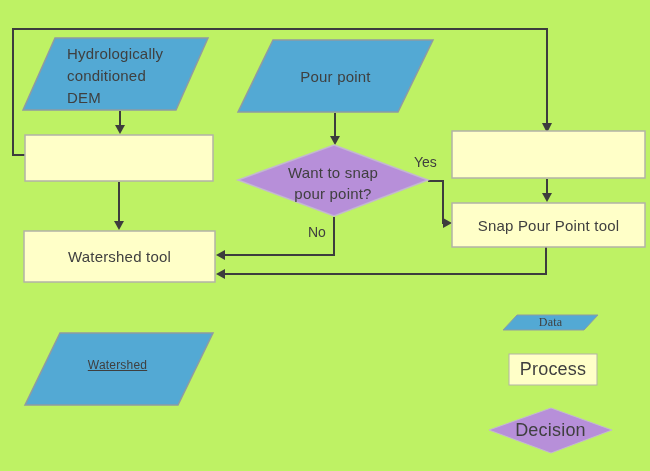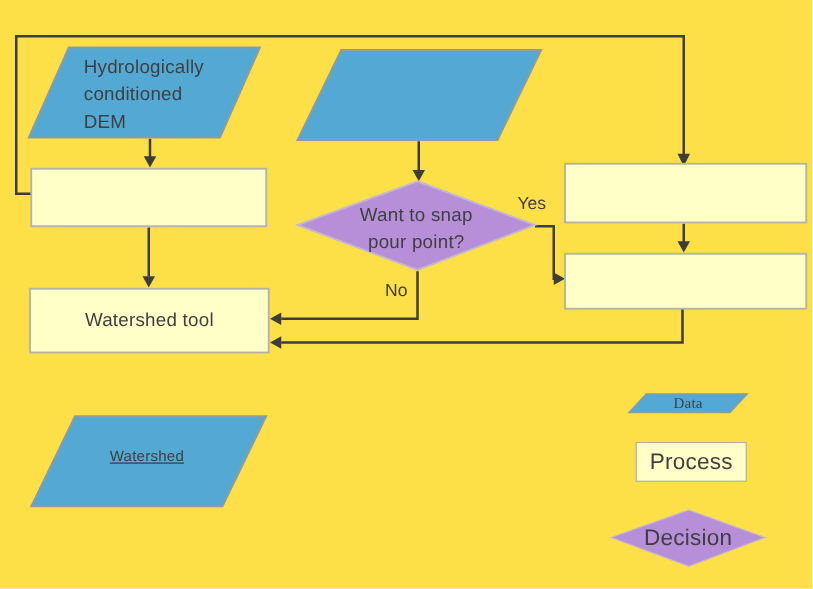--- a/index.html
+++ b/index.html
@@ -1,19 +1,19 @@
 <!DOCTYPE html>
 <html style="--data-fill: #53a9d4; --process-fill: #ffffc8; --decision-fill: #b78fd9; --shape-border: #8f9ba1; --process-border: #b3b3a6; --decision-border: #c3b8cf; --connector: #3d3d3d; --text: #3f3f3f;"><head>
 <meta charset="utf-8">
 <style>
   html,body{margin:0;padding:0;background:#ffffff;}
   .canvas{
     position:relative;
     width:650px;height:471px;
-    background:#fde047;
+    background:#bef264;
     font-family:"Liberation Sans", sans-serif;
     color:var(--text,#3f3f3f);
     overflow:hidden;
   }
   svg.layer{position:absolute;left:0;top:0;}
   .connector{fill:none;stroke:var(--connector,#3d3d3d);stroke-width:2;}
   .arrowhead{fill:var(--connector,#3d3d3d);stroke:none;}
   .shape-data{fill:var(--data-fill,#53a9d4);stroke:var(--shape-border,#8f9ba1);stroke-width:1.5;}
   .shape-process{fill:var(--process-fill,#ffffc8);stroke:var(--process-border,#b3b3a6);stroke-width:1.5;}
   .shape-decision{fill:var(--decision-fill,#b78fd9);stroke:var(--decision-border,#c3b8cf);stroke-width:1.5;}
@@ -80,23 +80,25 @@
 
     <polygon class="shape-data" style="stroke-width:1" points="517,315 598,315 584,330 503,330"></polygon>
     <rect class="shape-process" style="stroke-width:1" x="509" y="354" width="88" height="31"></rect>
     <polygon class="shape-decision" style="stroke-width:1" points="551,408 612,430 551,453 489,430"></polygon>
   </svg>
 
   <div class="label left" style="left:23px;top:40px;width:185px;height:72px;padding-left:44px;box-sizing:border-box;line-height:22px;">Hydrologically
 conditioned
 DEM</div>
 
+  <div class="label" style="left:238px;top:40px;width:195px;height:72px;">Pour point</div>
 
 
 
+  <div class="label" style="left:452px;top:203px;width:193px;height:44px;">Snap Pour Point tool</div>
 
   <div class="label" style="left:24px;top:231px;width:191px;height:51px;">Watershed tool</div>
 
   <div class="label" style="left:238px;top:147px;width:190px;height:71px;">Want to snap
 pour point?</div>
 
   <div class="label" style="left:20px;top:333px;width:195px;height:64px;font-size:12px;text-decoration:underline;">Watershed</div>
 
   <span class="edge-label" style="left:414px;top:156px;">Yes</span>
   <span class="edge-label" style="left:308px;top:226px;">No</span>

